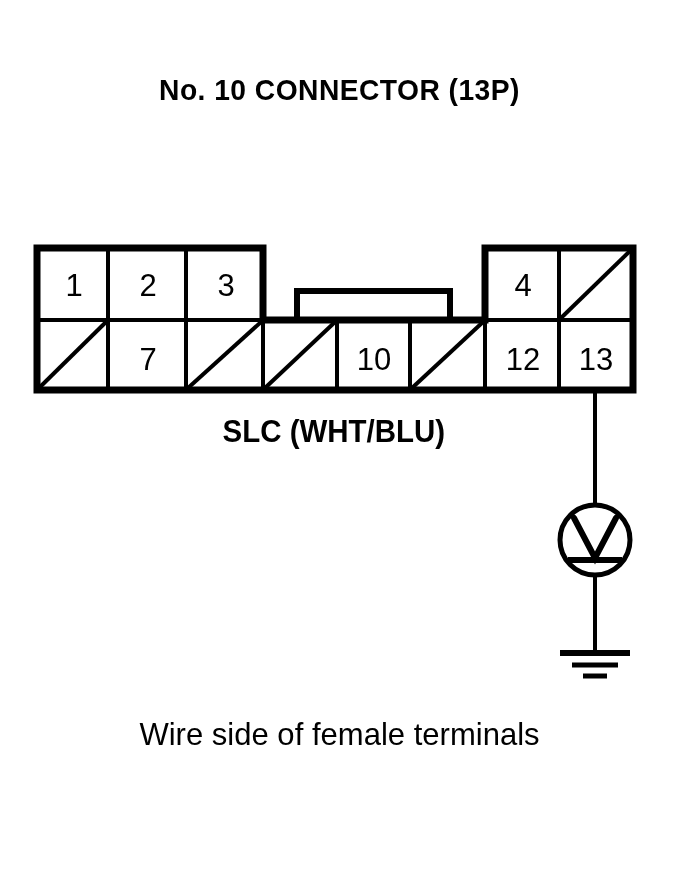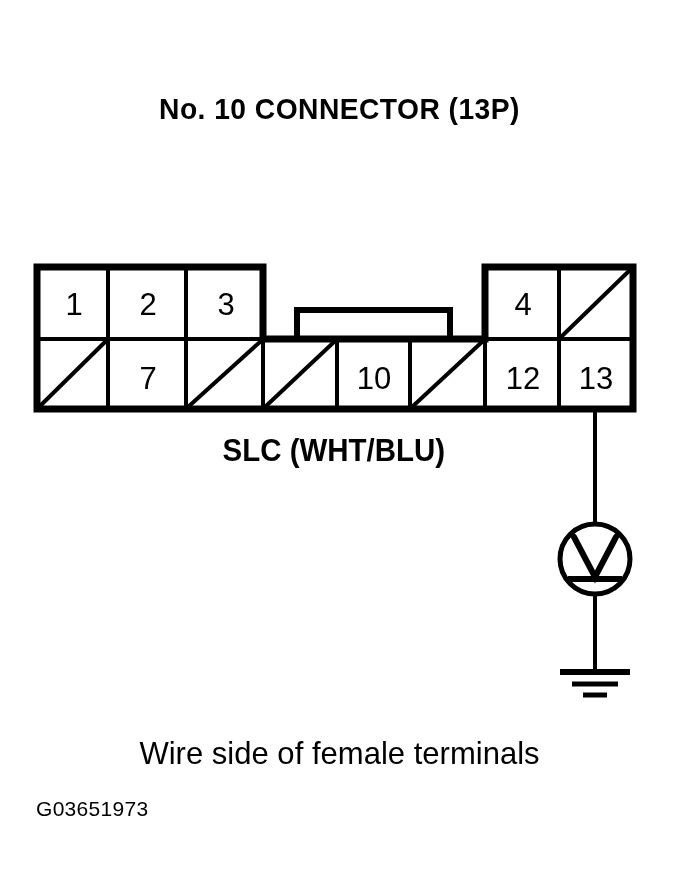--- a/index.html
+++ b/index.html
@@ -11,21 +11,20 @@
     width: 679px;
     height: 875px;
     position: relative;
     overflow: hidden;
     font-family: "Liberation Sans", sans-serif;
     color: #000000;
   }
   .page {
     position: absolute;
     inset: 0;
-    margin-top: 19px;
   }
   #title {
     position: absolute;
     left: 0;
     top: 73px;
     width: 679px;
     text-align: center;
     font-family: "Liberation Sans", sans-serif;
     font-weight: bold;
     font-size: 30px;
@@ -155,15 +154,14 @@
       <line x1="572" y1="665" x2="618" y2="665" stroke-width="5"></line>
       <line x1="583" y1="676" x2="607" y2="676" stroke-width="5"></line>
     </g>
 
   </svg>
 
   <div id="slc-label">SLC (WHT/BLU)</div>
 
   <div id="caption">Wire side of female terminals</div>
 
-  <div id="figure-id">G03651973</div>
 
 </div>
 
 </body></html>

